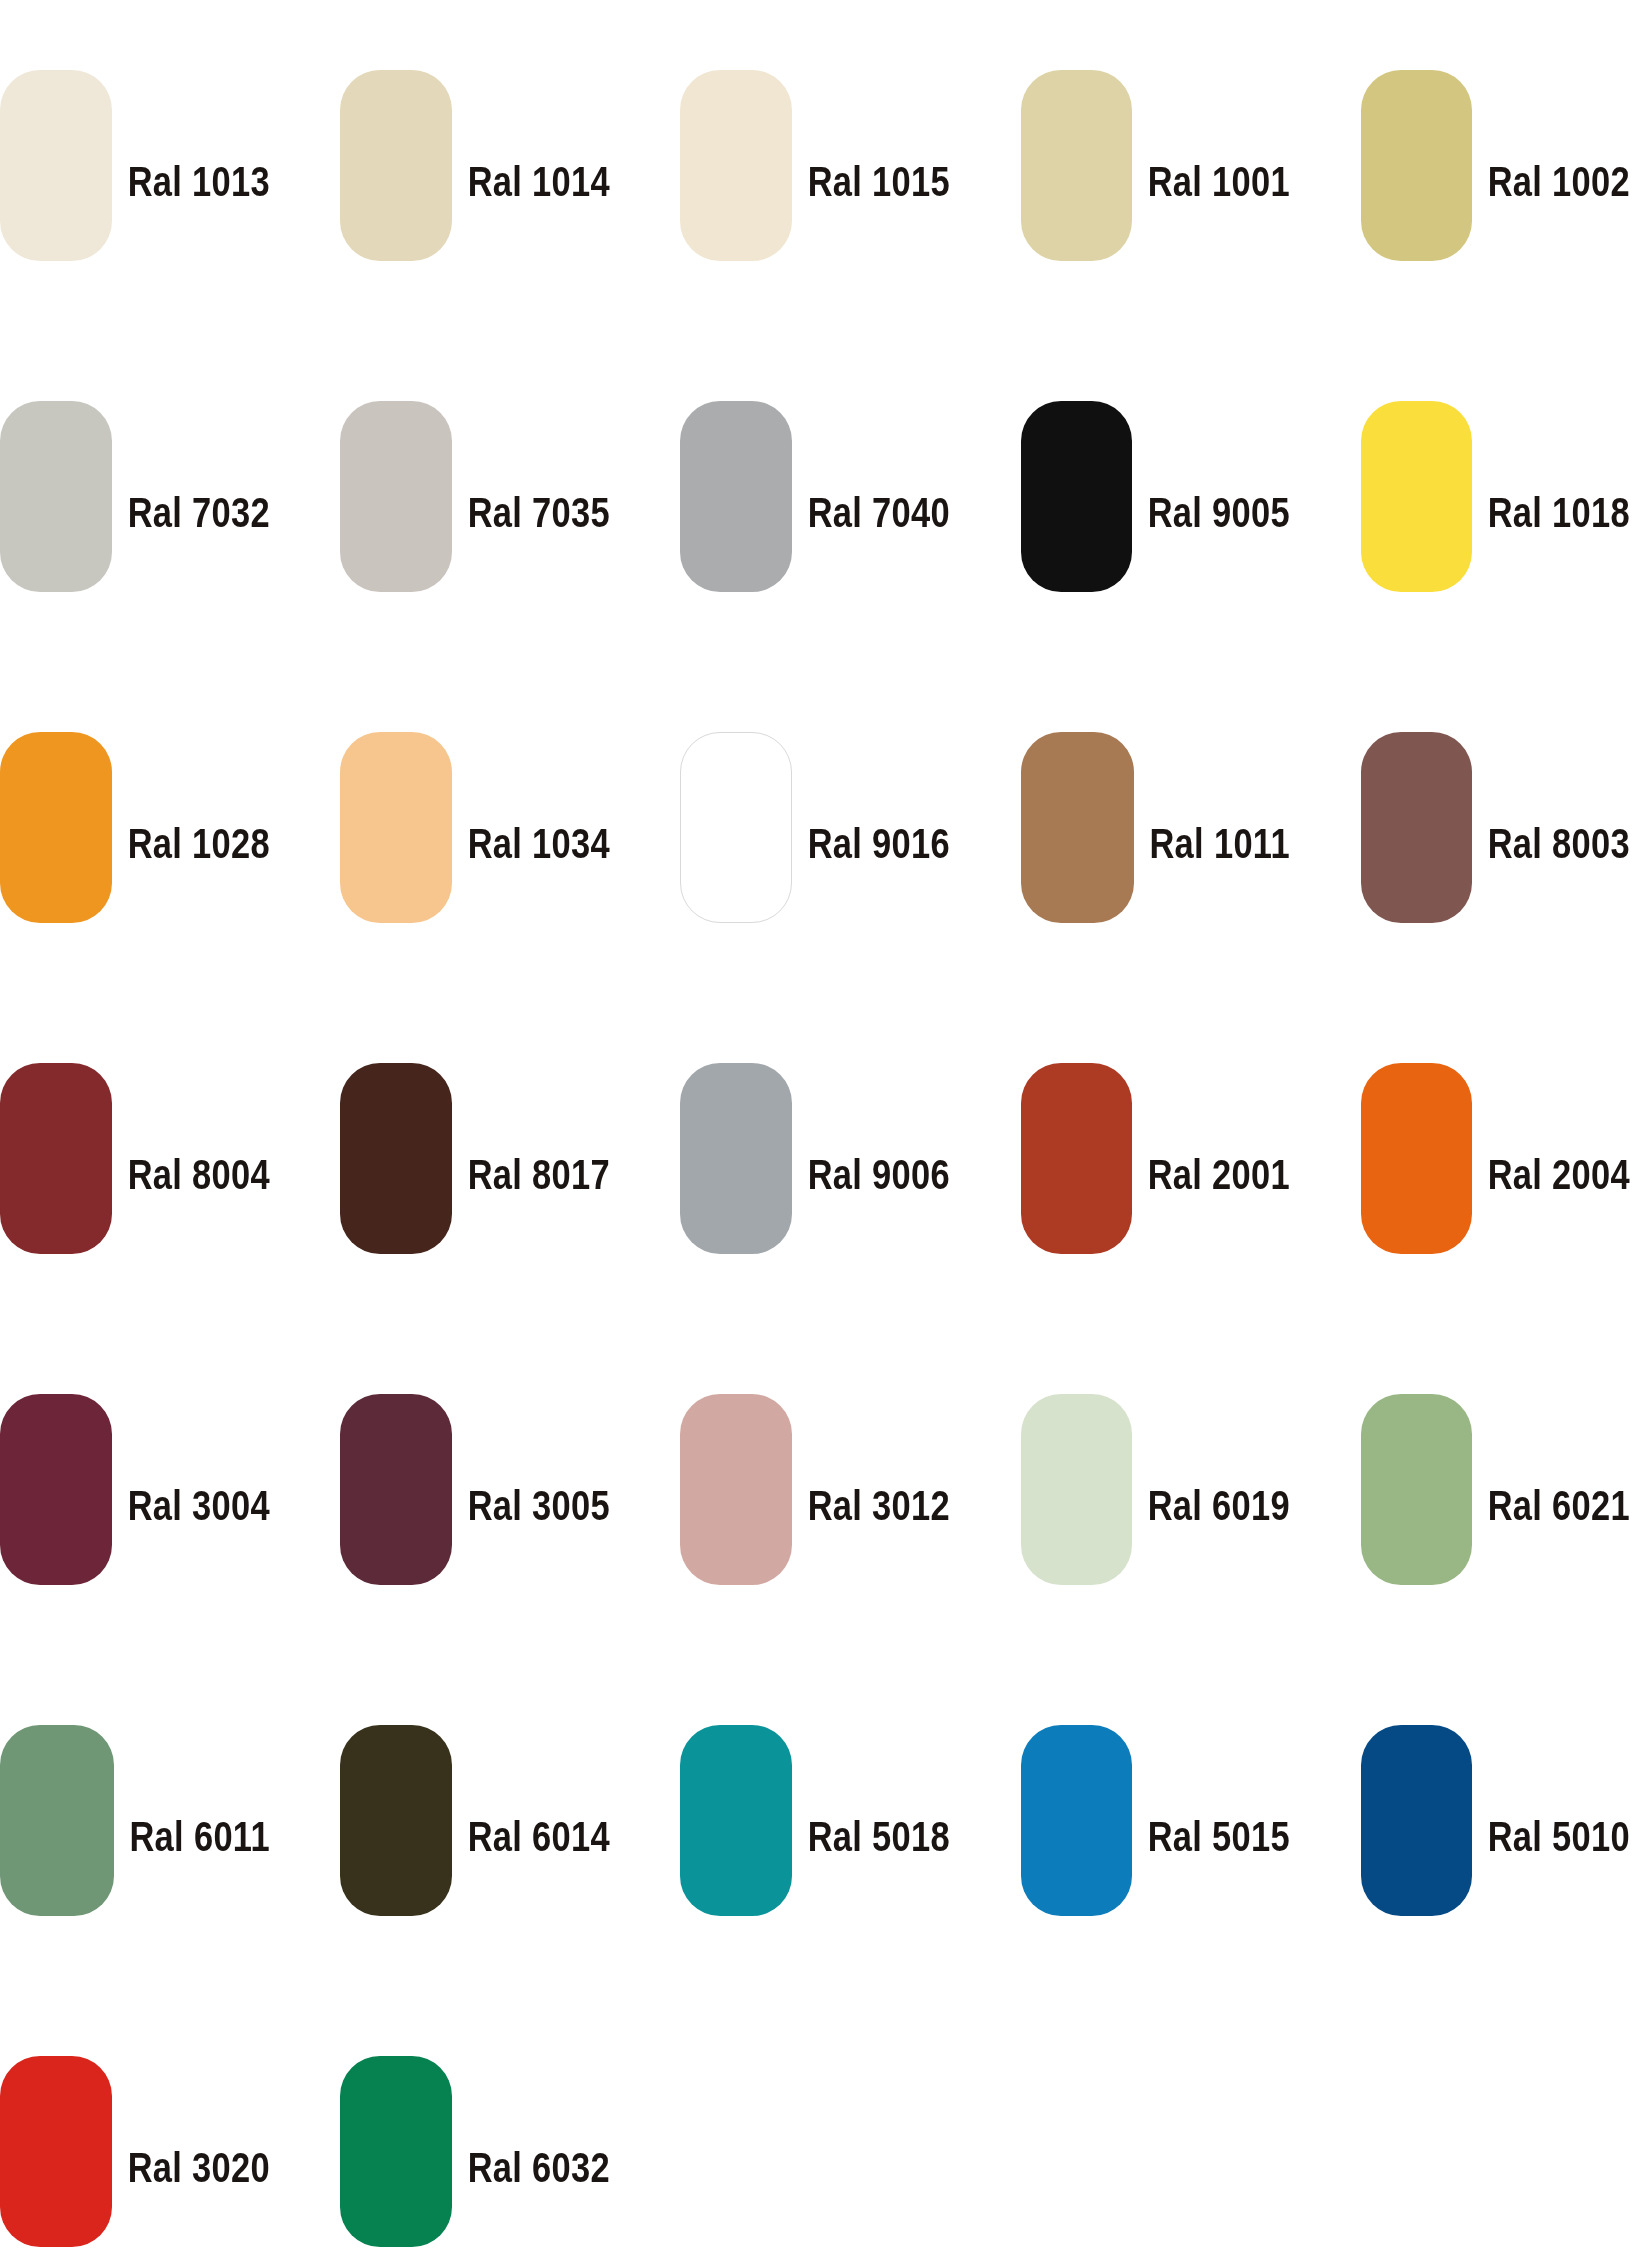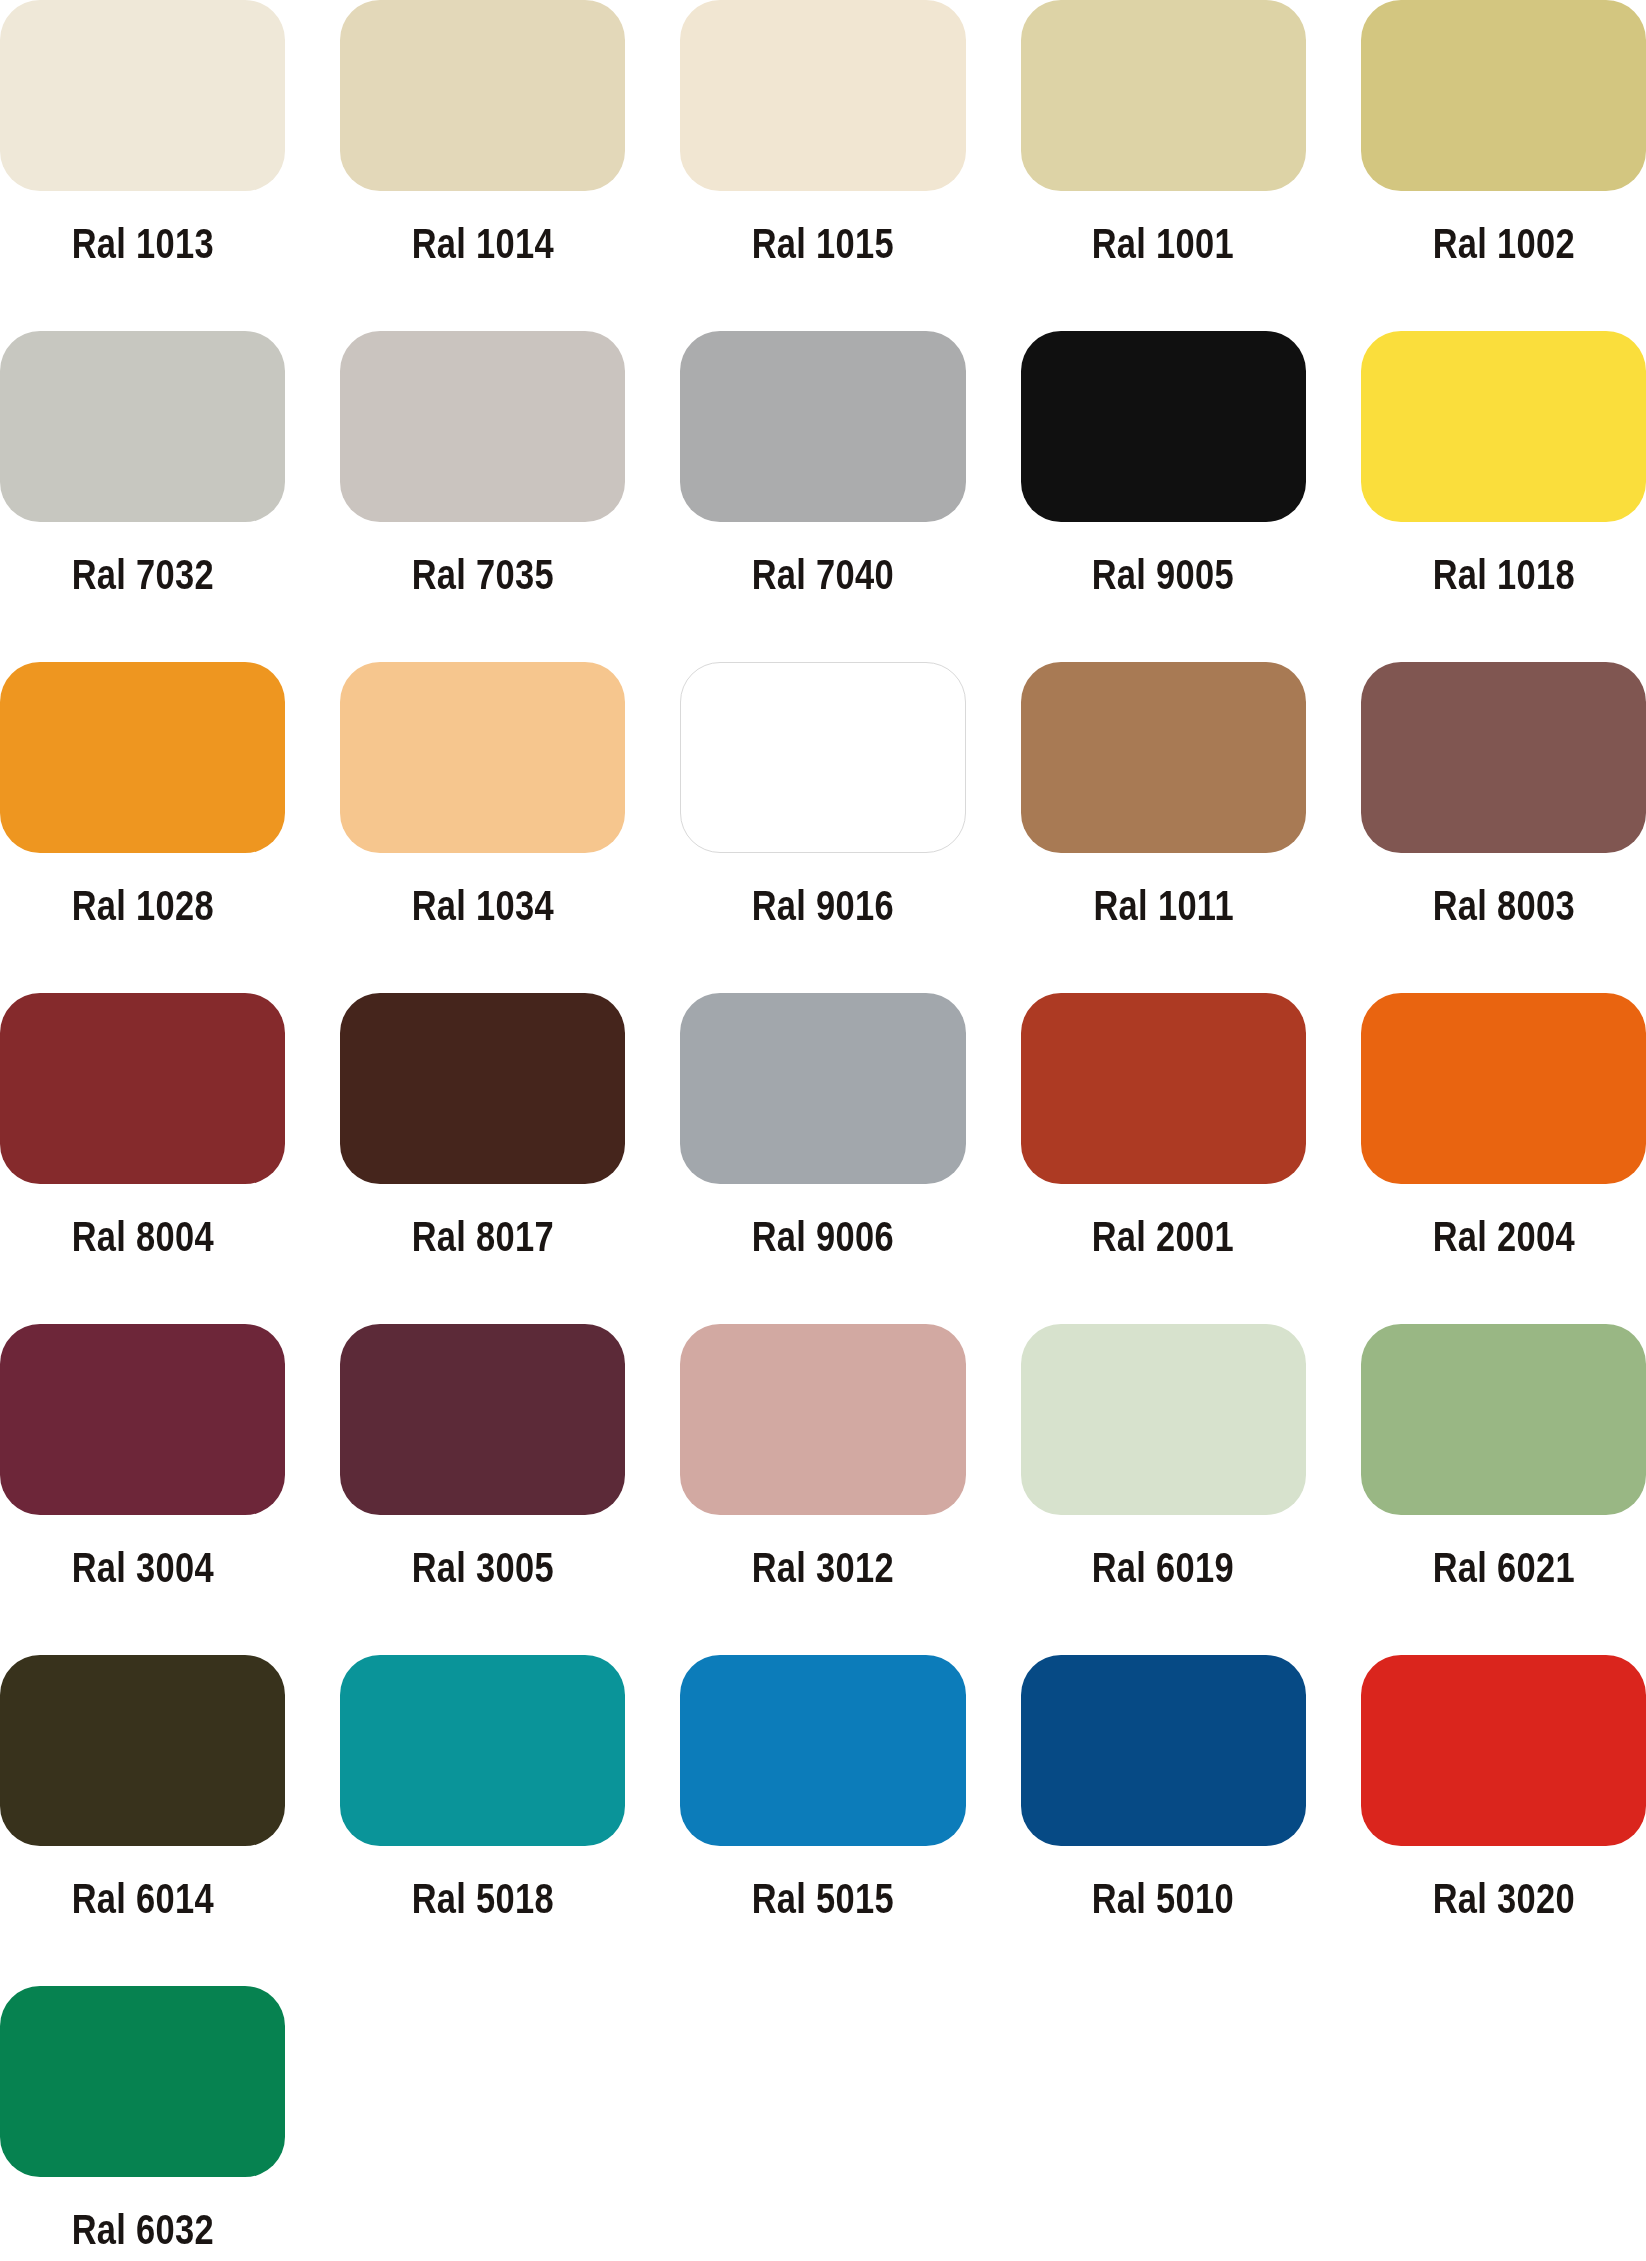--- a/index.html
+++ b/index.html
@@ -29,23 +29,23 @@
     grid-template-columns: repeat(5, 1fr);
     grid-template-rows: repeat(7, 331px);
     column-gap: 55px;
     row-gap: 0px;
     padding: 0 0 0 0;
     width: 1646px;
   }
 
   .cell {
     display: flex;
-    flex-direction: column;
+    flex-direction: row;
     align-items: center;
-    justify-content: flex-start;
+    justify-content: flex-end;
     position: relative;
   }
 
   .chip {
     width: 100%;
     height: 191px;
     border-radius: 40px;
     display: block;
   }
   
@@ -167,20 +167,24 @@
         <div class="label">Ral 3012</div>
       </div>
       <div class="cell col-0">
         <div class="chip" style="background: rgb(215, 226, 205);"></div>
         <div class="label">Ral 6019</div>
       </div>
       <div class="cell col-1">
         <div class="chip" style="background: rgb(153, 183, 132);"></div>
         <div class="label">Ral 6021</div>
       </div>
+      <div class="cell col-2">
+        <div class="chip" style="background: rgb(111, 150, 117);"></div>
+        <div class="label">Ral 6011</div>
+      </div>
       <div class="cell col-4">
         <div class="chip" style="background: rgb(56, 50, 28);"></div>
         <div class="label">Ral 6014</div>
       </div>
       <div class="cell col-0">
         <div class="chip" style="background: rgb(10, 148, 153);"></div>
         <div class="label">Ral 5018</div>
       </div>
       <div class="cell col-1">
         <div class="chip" style="background: rgb(12, 124, 186);"></div>

